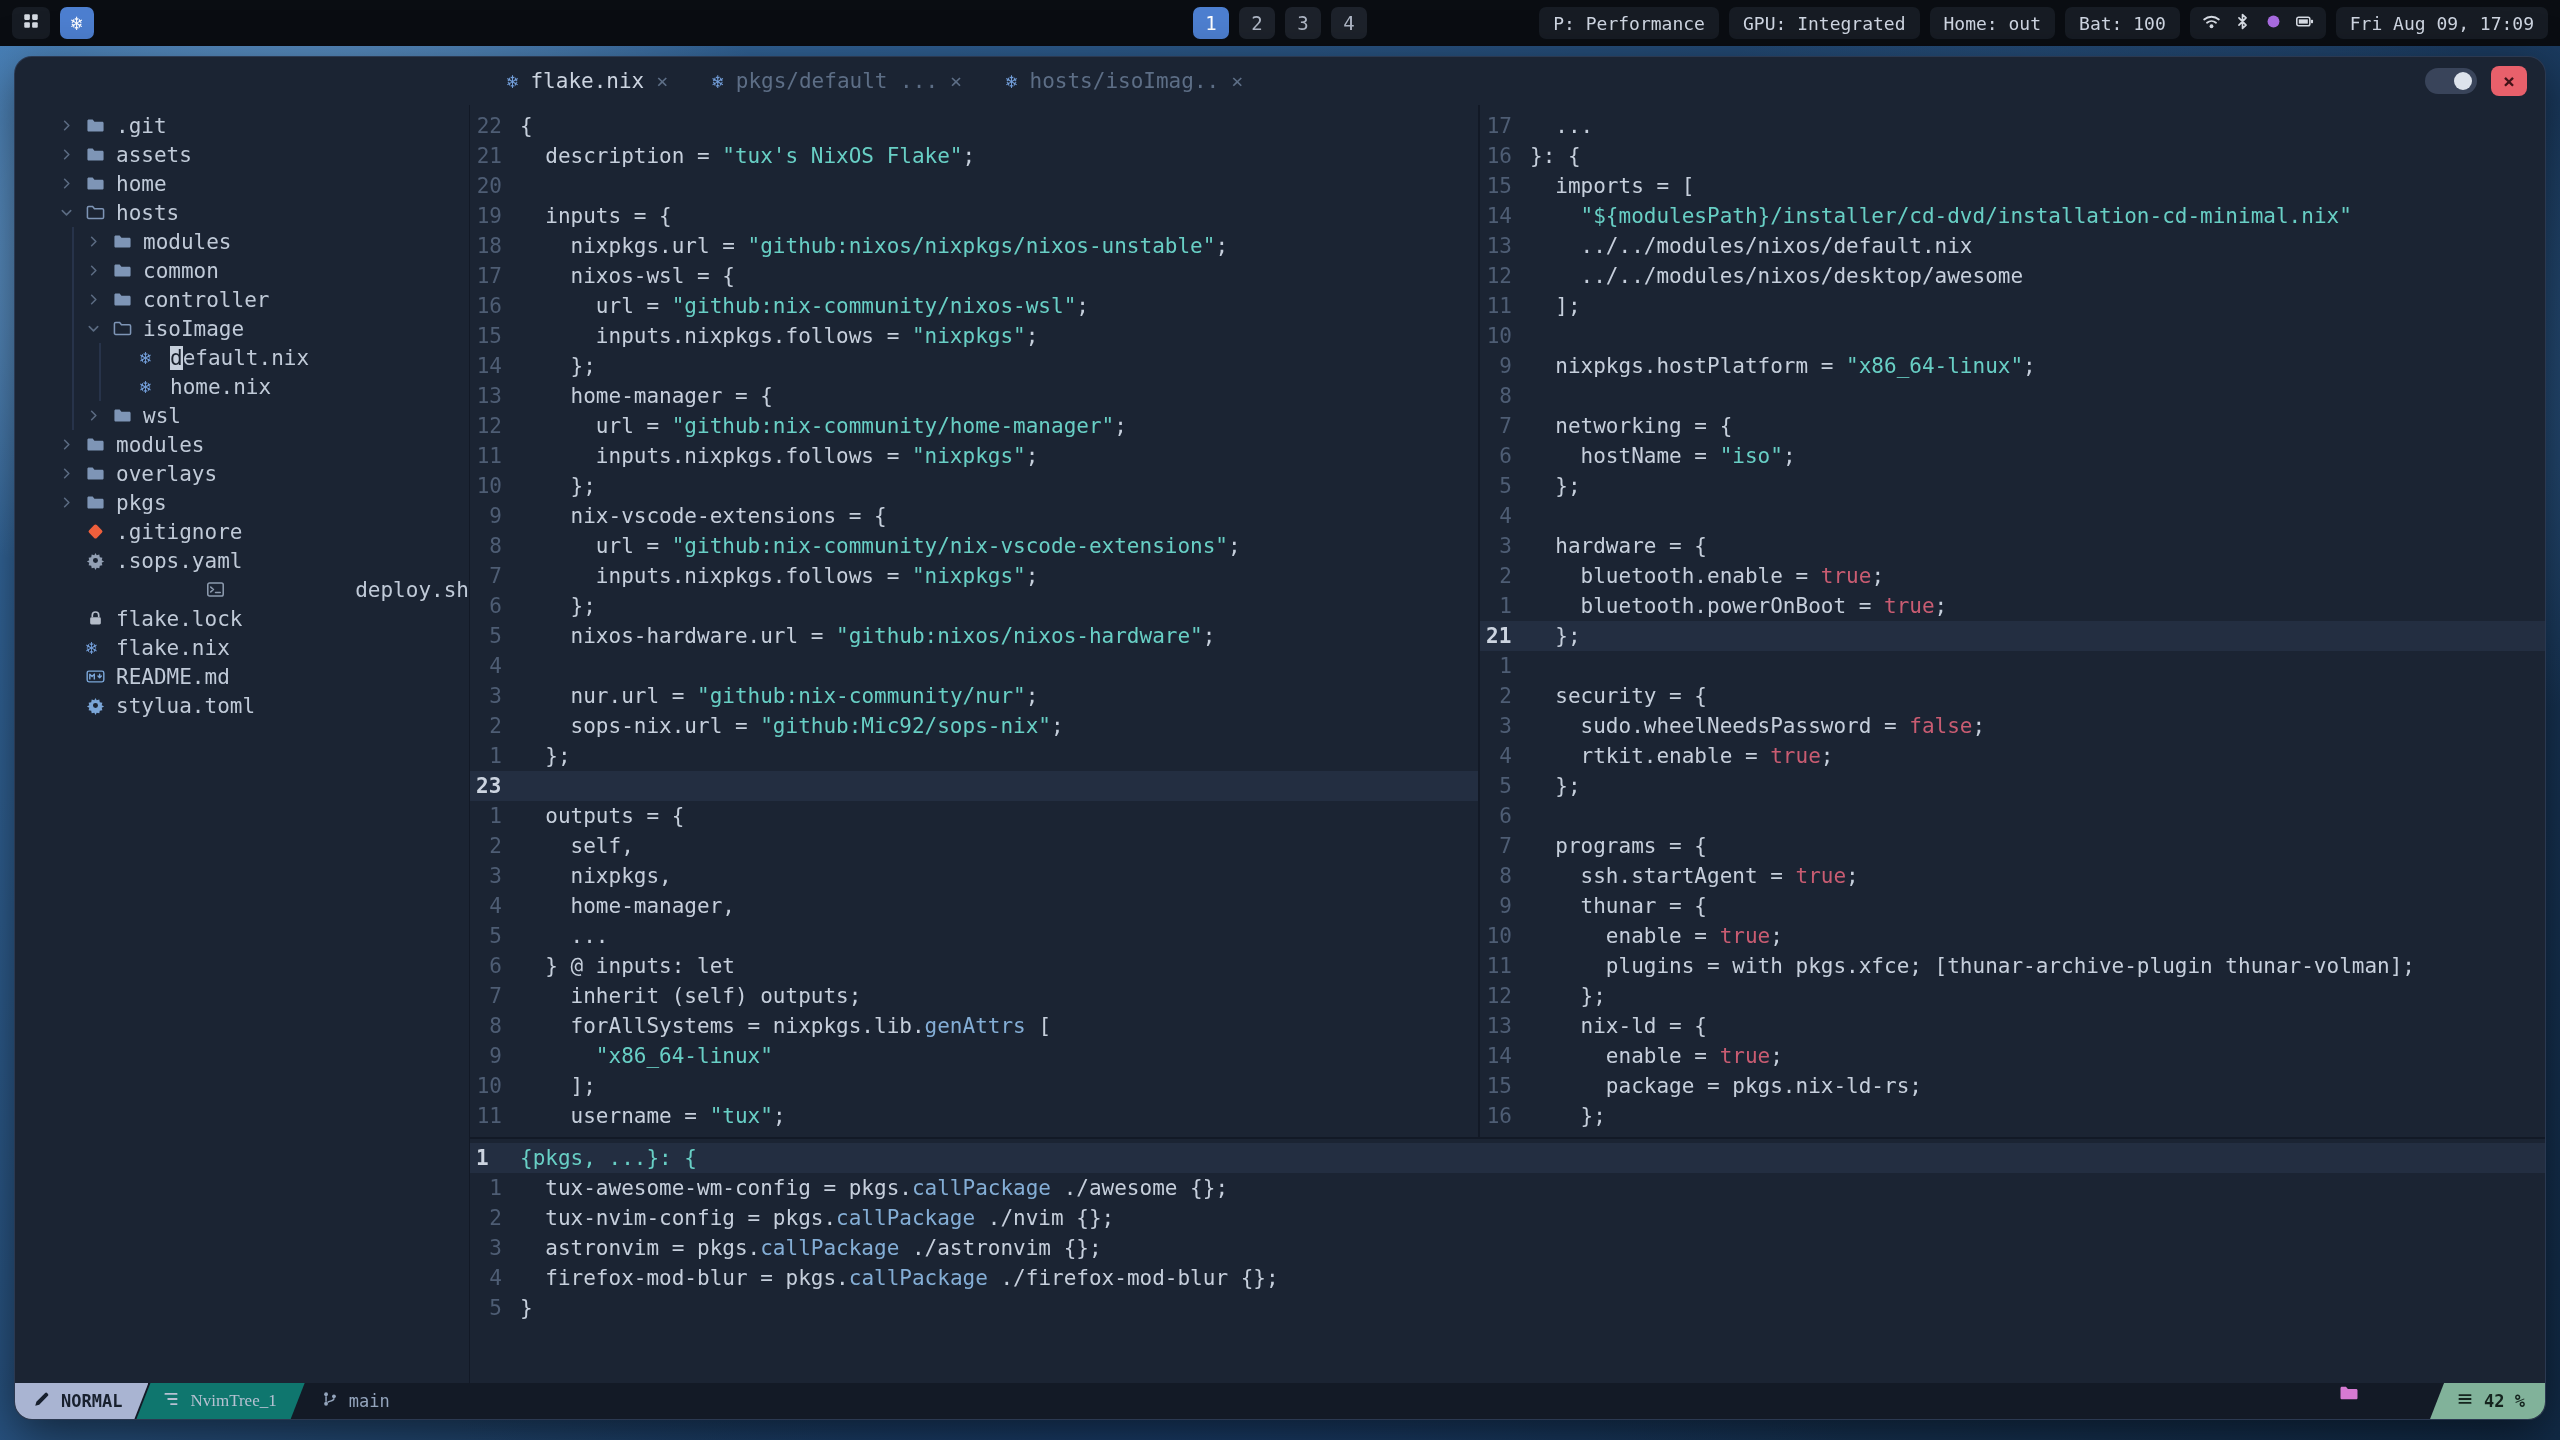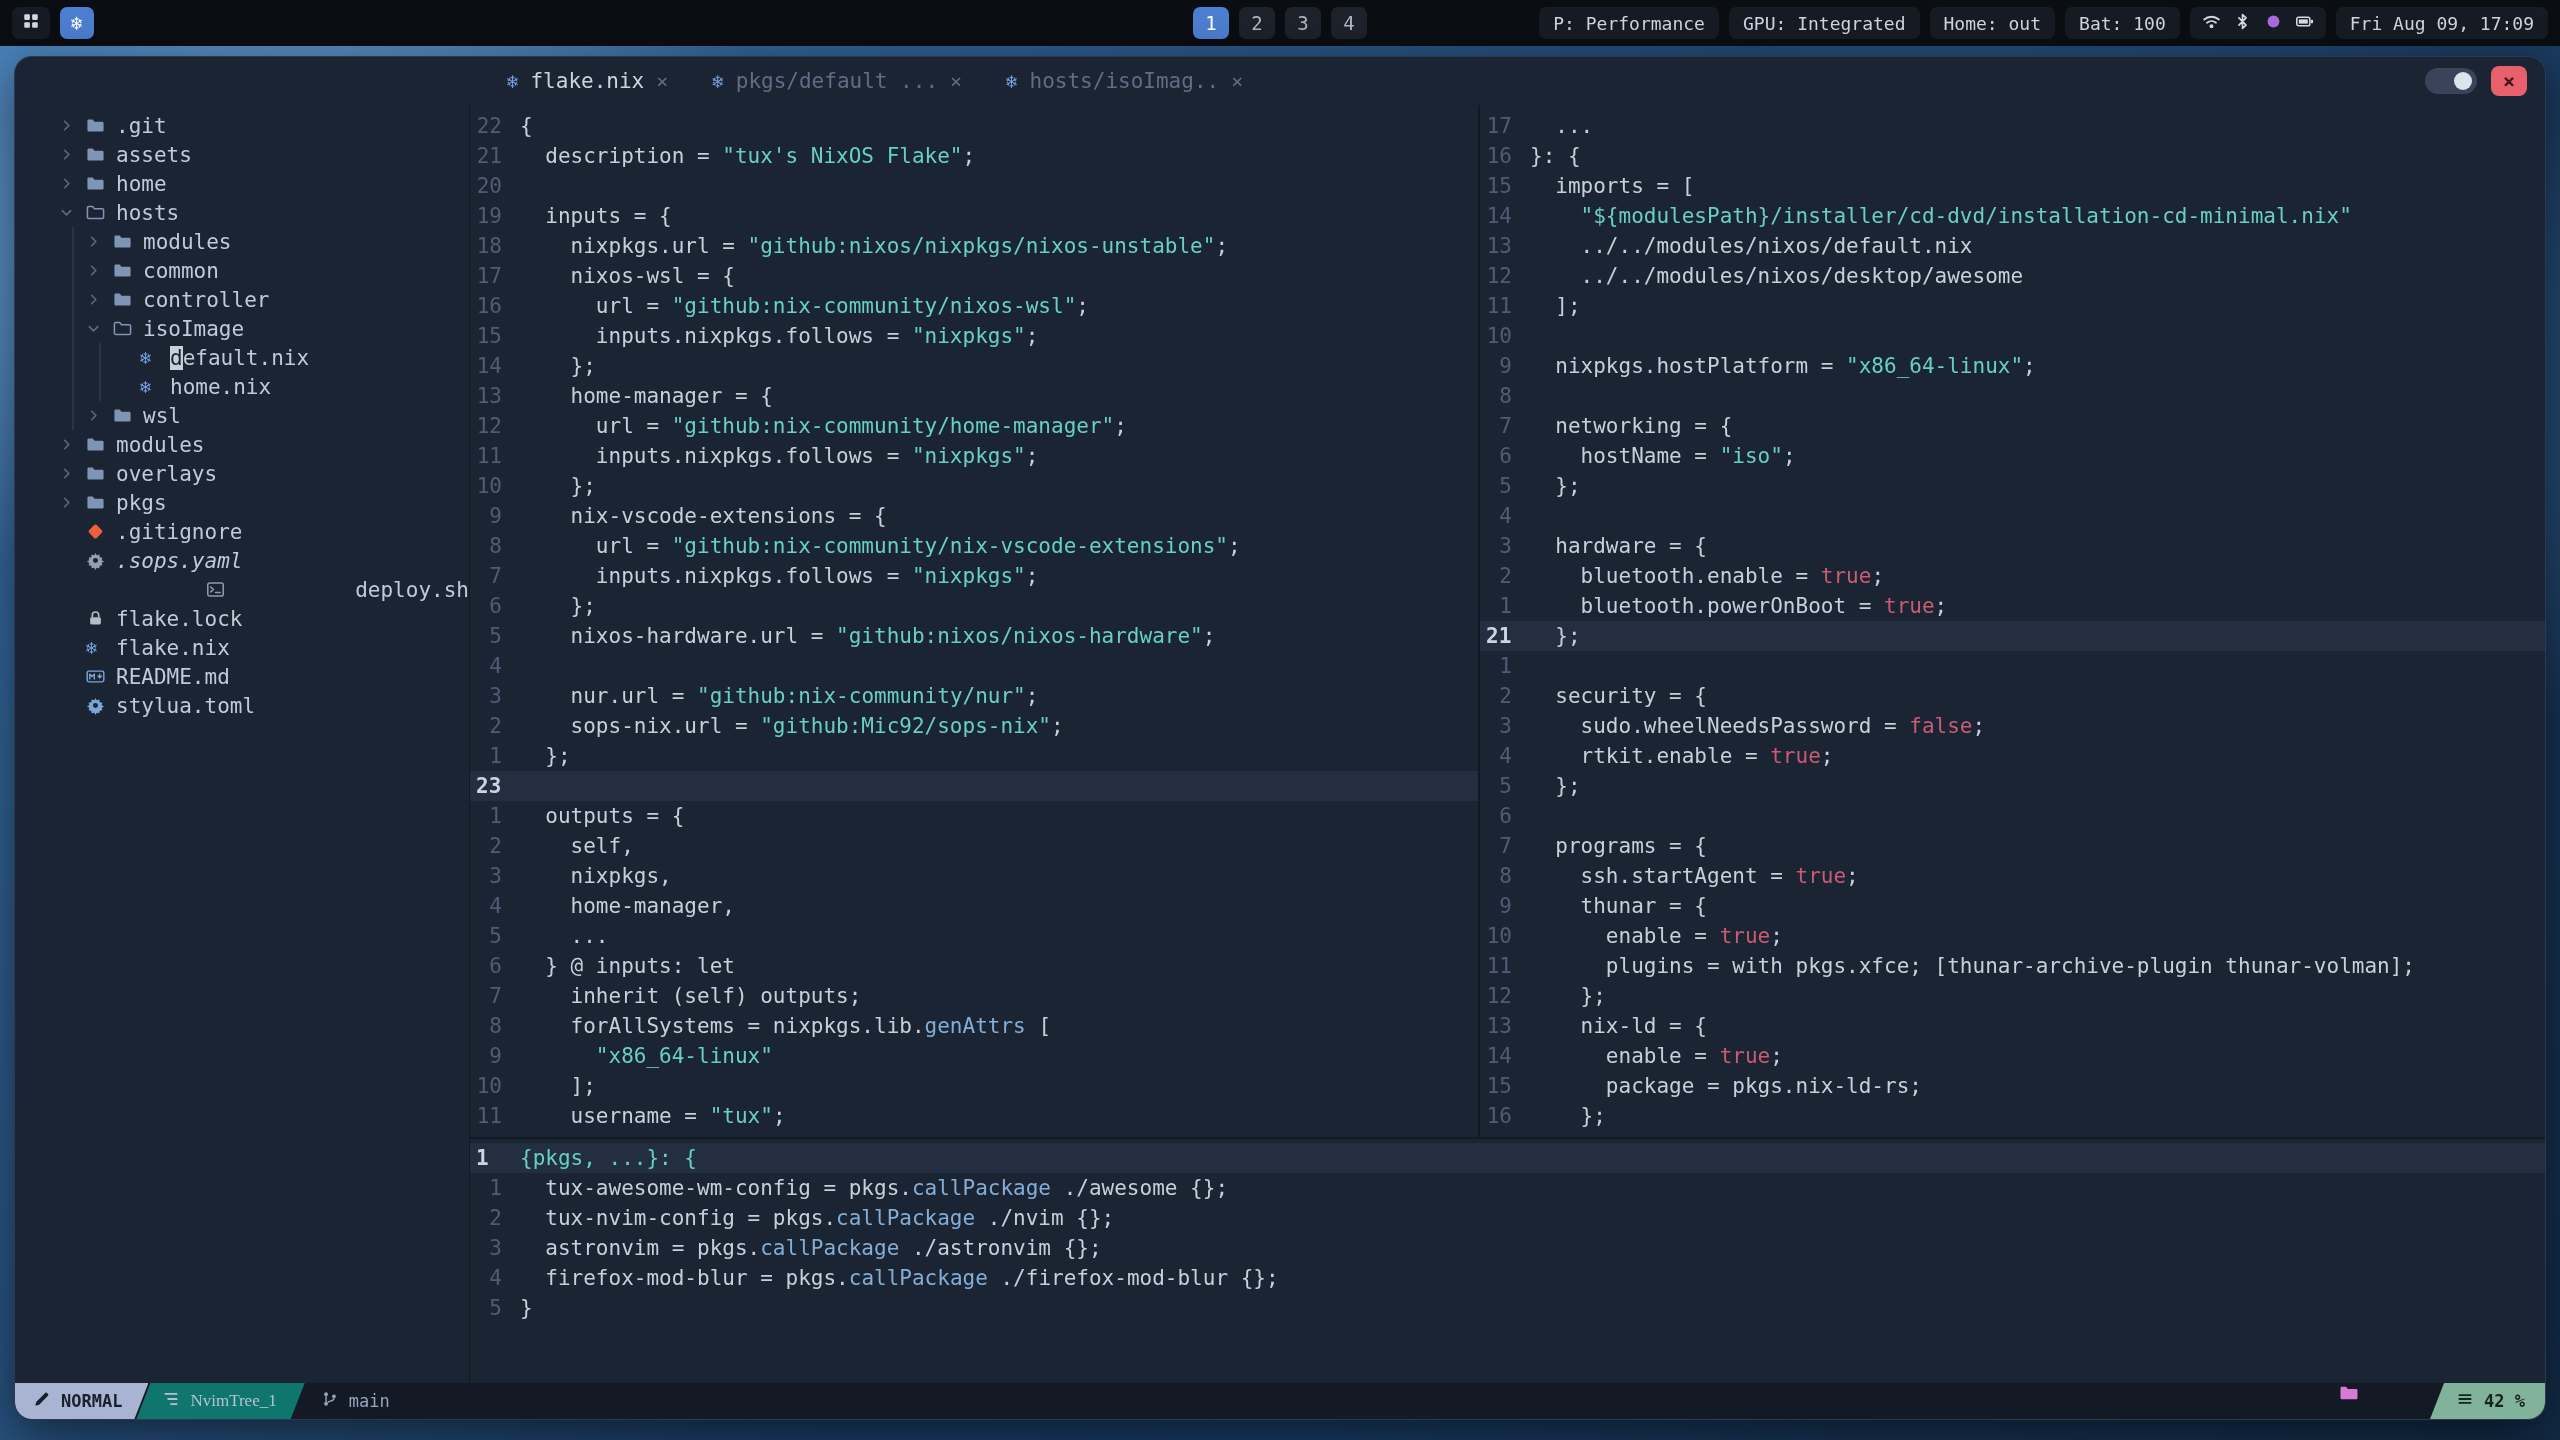--- a/index.html
+++ b/index.html
@@ -350,21 +350,21 @@
           </div>
           <div class="trow" style="padding-left: 44px;">
             <span class="chev"></span>
             <span class="ticon icon-git">
               <svg viewBox="0 0 16 16">
                 <rect x="3.4" y="3.4" width="9.2" height="9.2" rx="1.6" transform="rotate(45 8 8)" fill="currentColor"></rect>
               </svg>
             </span>
             <span class="tlabel">.gitignore</span>
           </div>
-          <div class="trow" style="padding-left: 44px; font-style: italic;">
+          <div class="trow" style="padding-left: 44px;">
             <span class="chev"></span>
             <span class="ticon icon-gear">
               <svg viewBox="0 0 16 16">
                 <path d="M8 1.6l1 2 2.2-.6.4 2.2 2.2.4-.6 2.2 2 1-2 1 .6 2.2-2.2.4-.4 2.2-2.2-.6-1 2-1-2-2.2.6-.4-2.2-2.2-.4.6-2.2-2-1 2-1-.6-2.2 2.2-.4.4-2.2 2.2.6z" fill="currentColor"></path>
                 <circle cx="8" cy="8" r="2.1" fill="#1b2433"></circle>
               </svg>
             </span>
             <span class="tlabel">.sops.yaml</span>
           </div>
           <div class="trow" style="padding-left: 44px; justify-content: space-between;">

